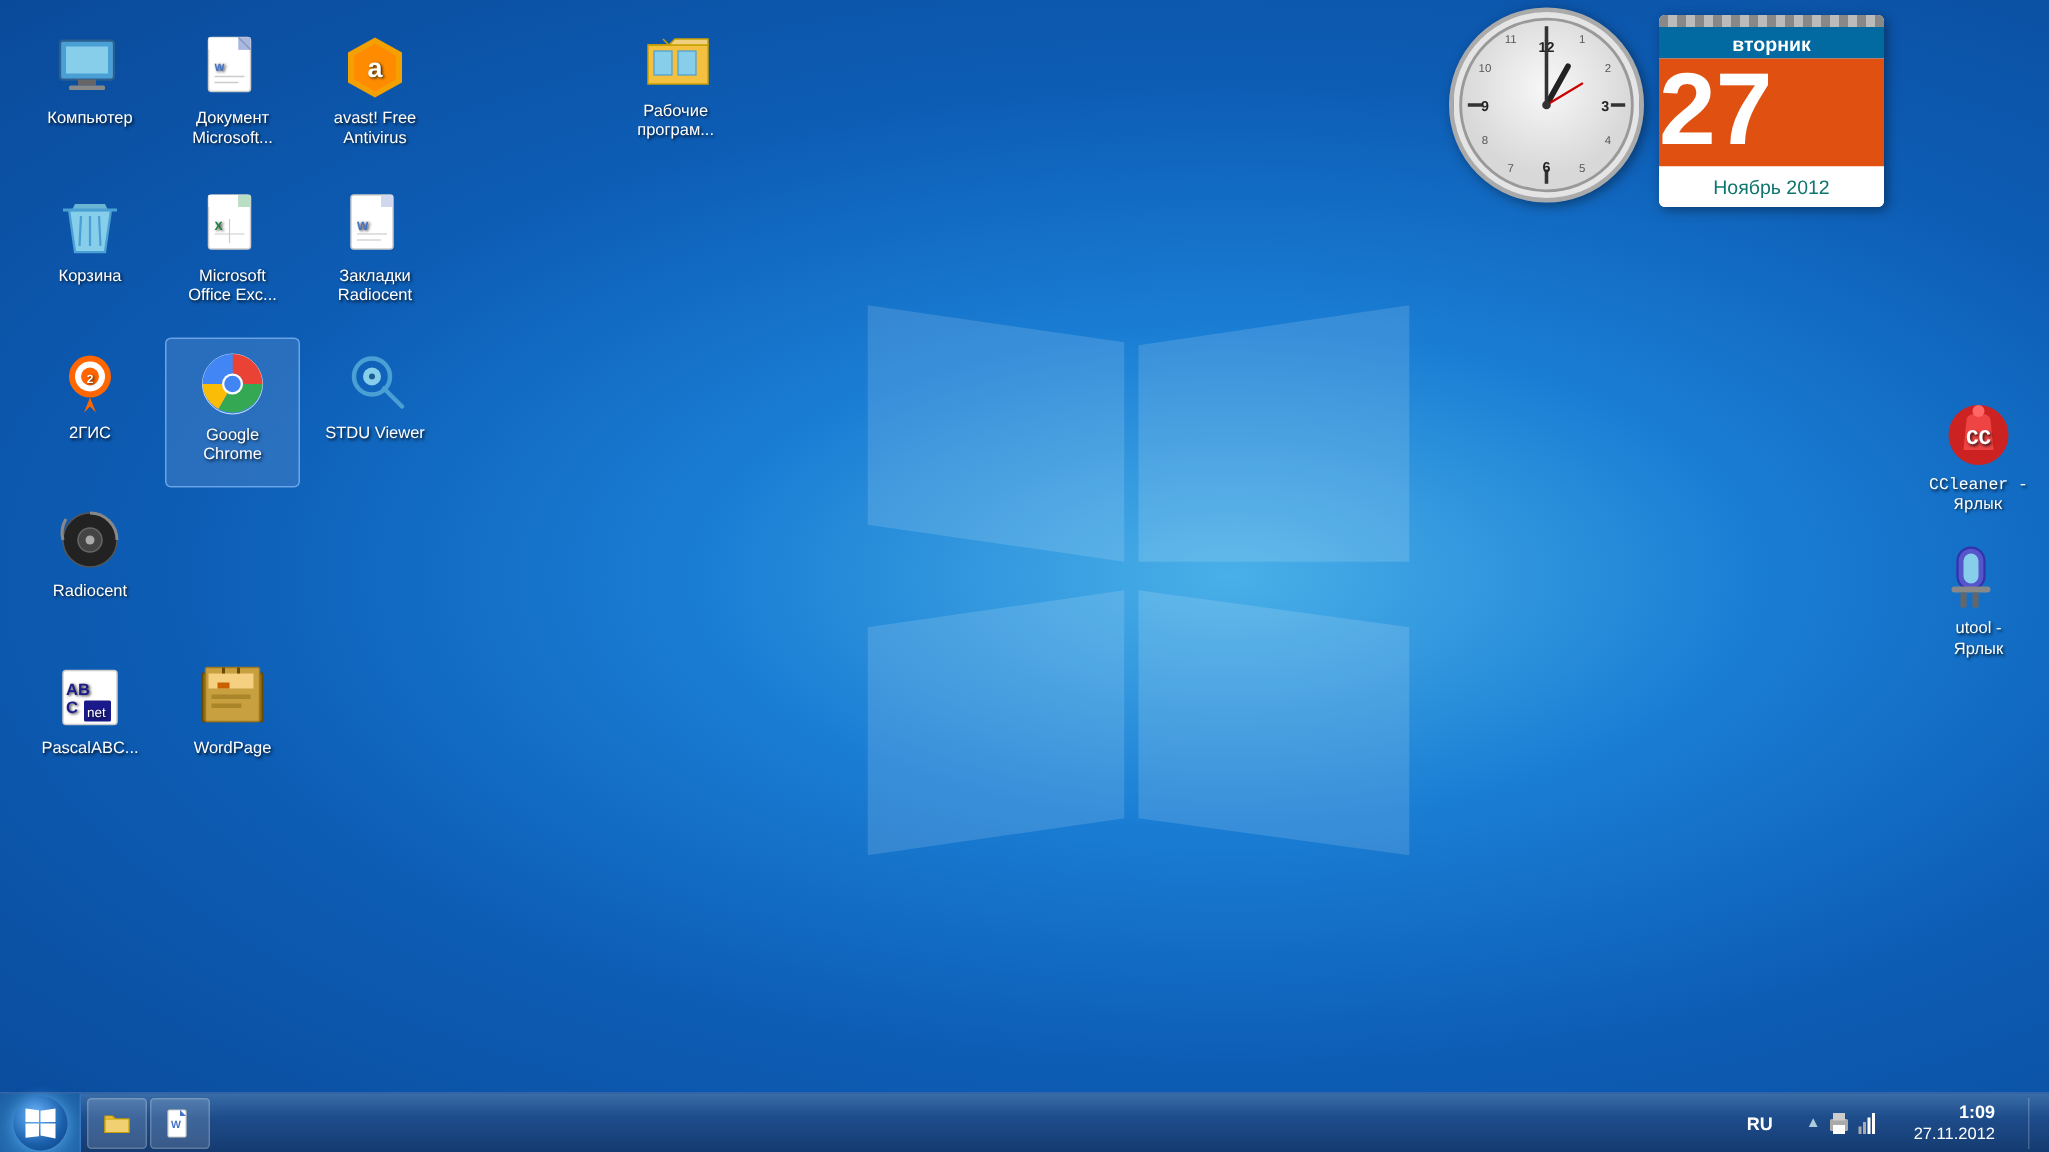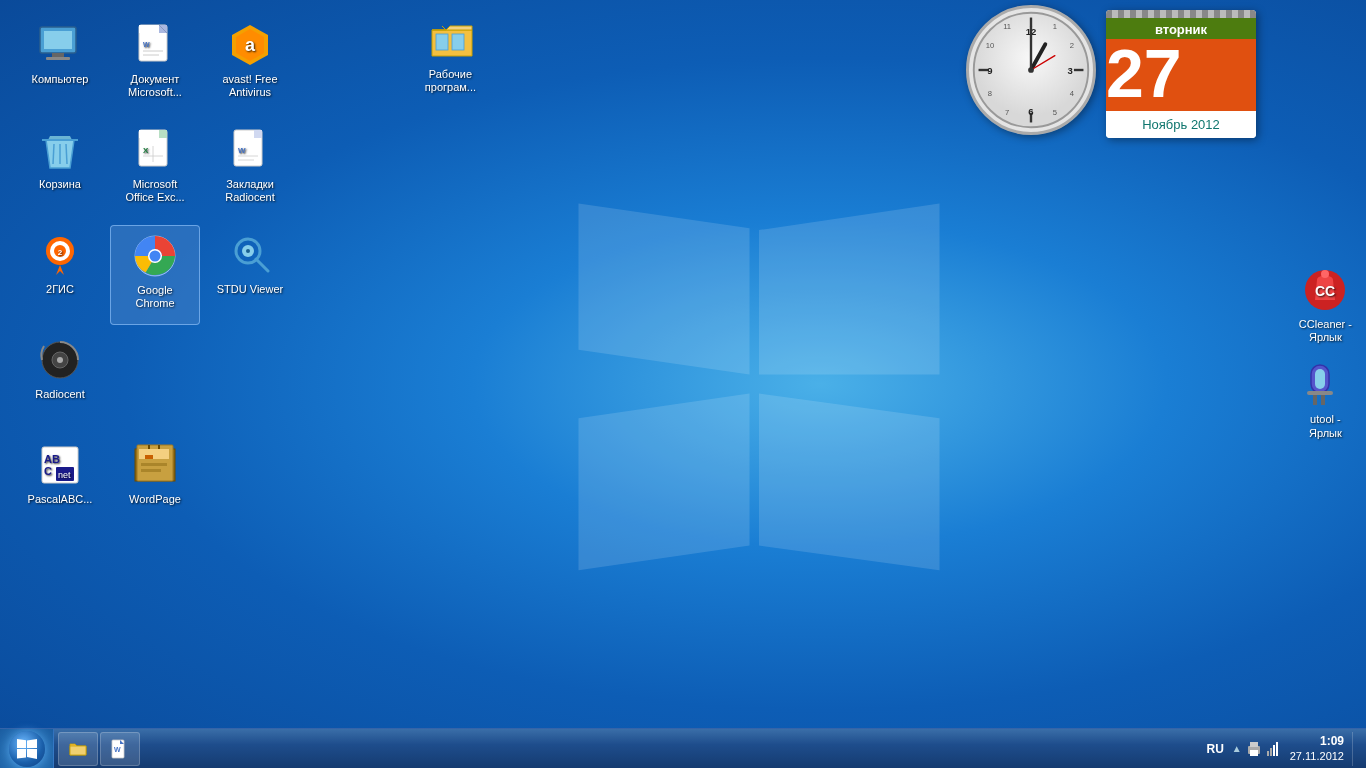--- a/index.html
+++ b/index.html
@@ -83,21 +83,21 @@
       background: white;
       border-radius: 4px;
       overflow: hidden;
       box-shadow: 2px 2px 8px rgba(0,0,0,0.4);
     }
     .calendar-top-strip {
       height: 8px;
       background: repeating-linear-gradient(90deg, #888 0px, #888 6px, #bbb 6px, #bbb 12px);
     }
     .calendar-header {
-      background: #4d7c0f;
+      background: #0369a1;
       color: white;
       text-align: center;
       padding: 4px 0 2px;
       font-size: 13px;
       font-weight: bold;
     }
     .calendar-day {
       background: #e05010;
       color: white;
       text-align: left;
@@ -190,21 +190,21 @@
       align-items: center;
       justify-content: center;
       cursor: pointer;
       color: white;
     }
 
     .taskbar-tray {
       display: flex;
       align-items: center;
       padding: 0 8px;
-      gap: 8px;
+      gap: 22px;
       font-size: 11px;
       color: white;
     }
 
     .tray-icons {
       display: flex;
       align-items: center;
       gap: 4px;
     }
 
@@ -451,21 +451,21 @@
           <path d="M4 14 L18 14 L22 10 L44 10 L44 14 Z" fill="#f0d080" stroke="#c8a000" stroke-width="1"></path>
           <line x1="14" y1="10" x2="18" y2="14" stroke="#c8a000" stroke-width="1"></line>
           <rect x="8" y="18" width="12" height="16" fill="#87ceeb" stroke="#4a9fd4" stroke-width="0.8"></rect>
           <rect x="24" y="18" width="12" height="16" fill="#87ceeb" stroke="#4a9fd4" stroke-width="0.8"></rect>
         </svg>
     </div>
     <span>Рабочие<br>програм...</span>
   </div>
 
   <div class="desktop-icons-right">
-    <div class="desktop-icon" style="color:white;text-shadow:1px 1px 2px rgba(0,0,0,0.8);font-size:11px;text-align:center;line-height:1.2;">
+    <div class="desktop-icon" style="color:white;text-shadow:1px 1px 2px rgba(0,0,0,0.8);font-size:11px;text-align:center;line-height:1.2;font-family:Liberation Mono, monospace;">
       <div class="icon-img">
         <svg width="48" height="48" viewBox="0 0 48 48">
             <circle cx="24" cy="24" r="20" fill="#cc2222"></circle>
             <path d="M16 14 C16 8 32 8 32 14 L34 34 L14 34 Z" fill="#ee4444"></path>
             <circle cx="24" cy="8" r="4" fill="#ff6666"></circle>
             <text x="24" y="30" text-anchor="middle" font-size="14" font-weight="bold" fill="white">CC</text>
           </svg>
       </div>
       <span>CCleaner -<br>Ярлык</span>
     </div>

